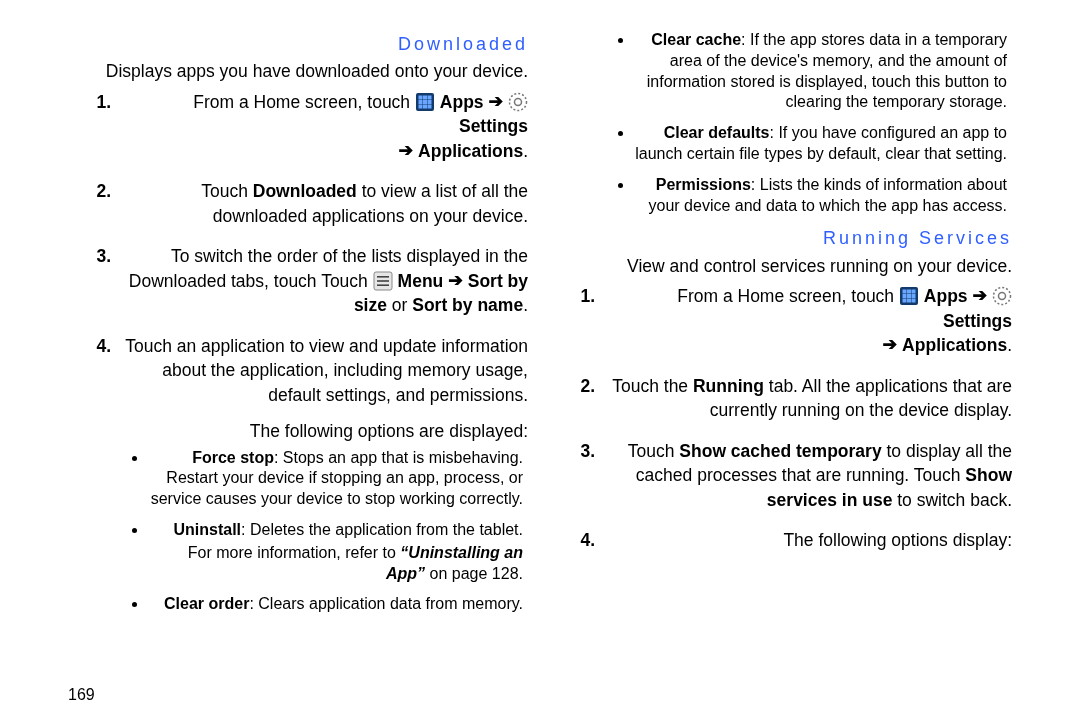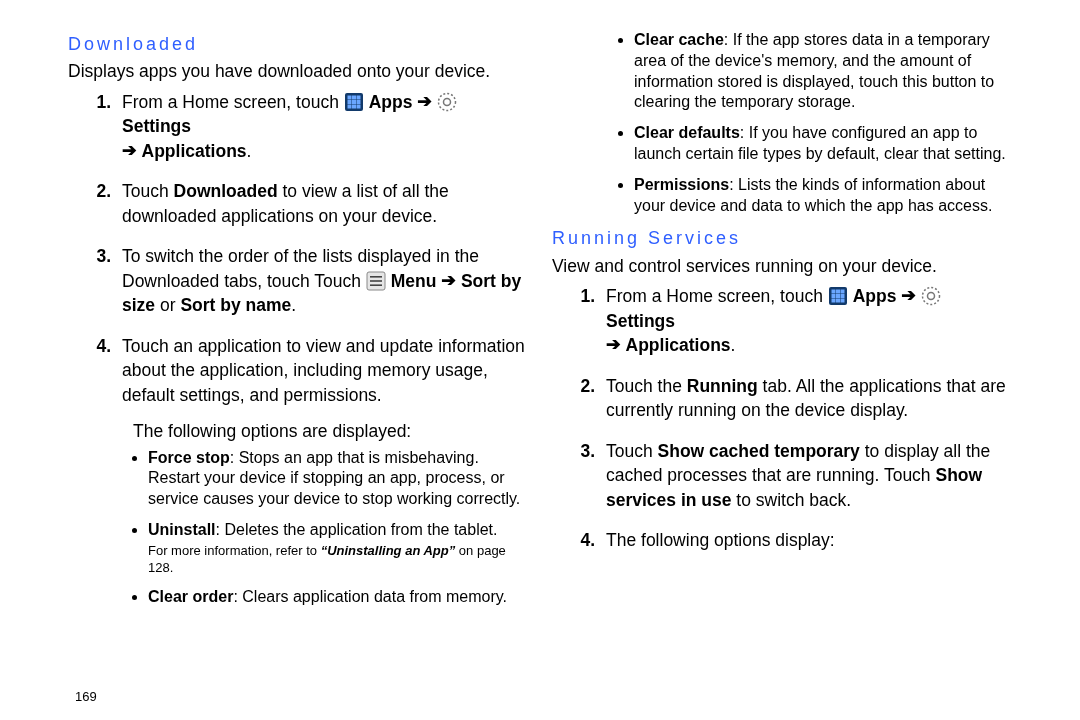--- a/index.html
+++ b/index.html
@@ -12,20 +12,21 @@
     color: #000;
     font-size: 17.5px;
     line-height: 1.4;
   }
   .page {
     display: flex;
     width: 1080px;
     height: 720px;
     box-sizing: border-box;
     padding: 24px 40px 8px 40px;
+    text-align: right;
   }
   .col {
     width: 50%;
     box-sizing: border-box;
     position: relative;
   }
   .col.left { padding-right: 12px; padding-left: 28px; }
   .col.right { padding-left: 12px; padding-right: 28px; }
   h3.subhead {
     color: #2f5fff;
@@ -77,25 +78,25 @@
   }
   .icon-box {
     display: inline-block;
     vertical-align: middle;
     transform: translateY(-1px);
   }
   .icon-box svg { display: block; }
   .page-num {
     position: absolute;
     bottom: 6px;
-    left: 35px;
-    font-size: 13px;
+    left: 28px;
+    font-size: 16px;
   }
   .ref {
-    font-size: 13px;
+    font-size: 16px;
     line-height: 1.3;
     margin-top: 2px;
   }
 </style>
 </head>
 <body>
 
 <div class="page">
 
   <div class="col left">

